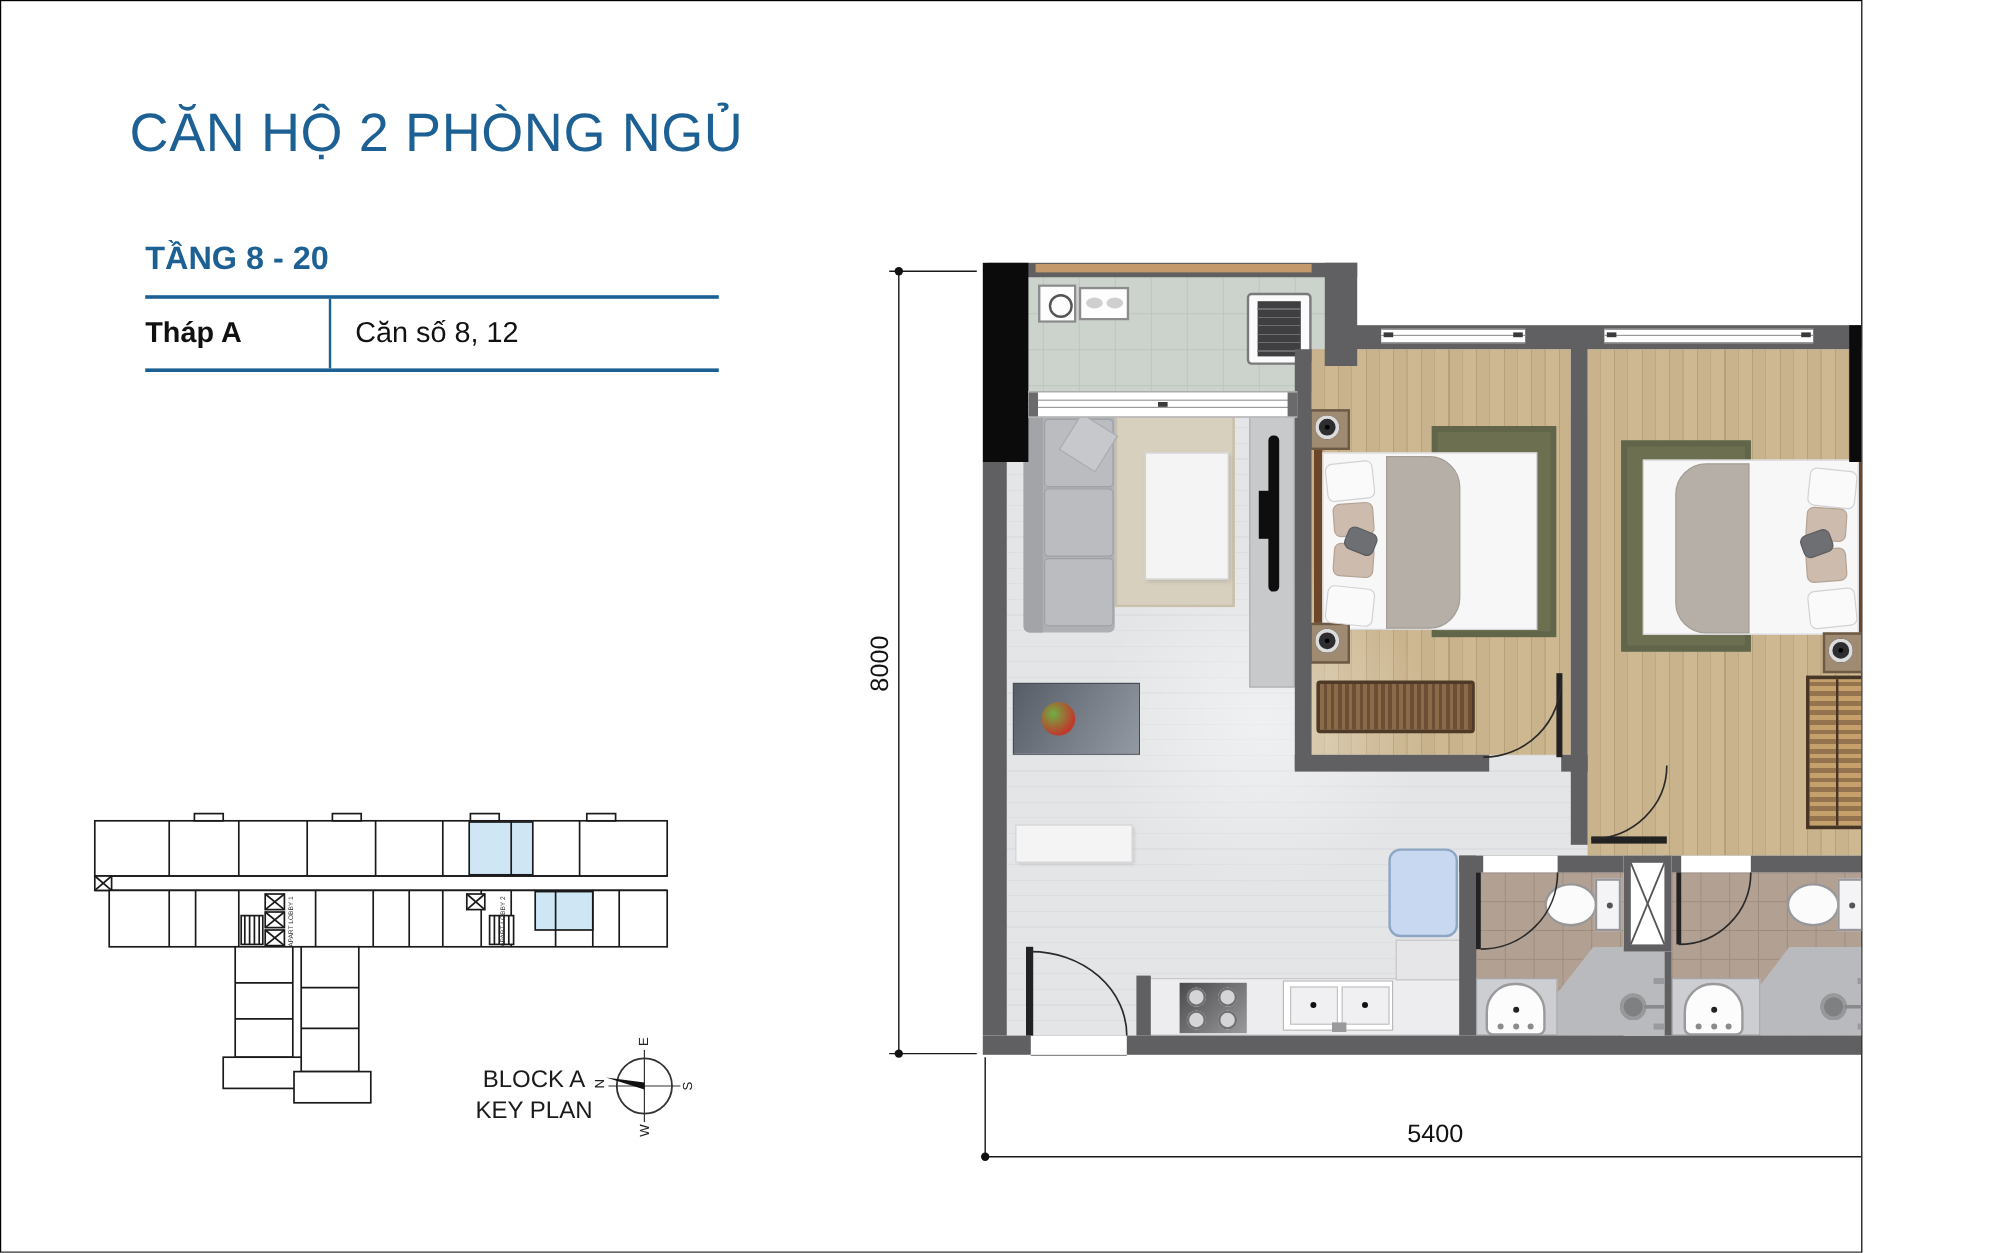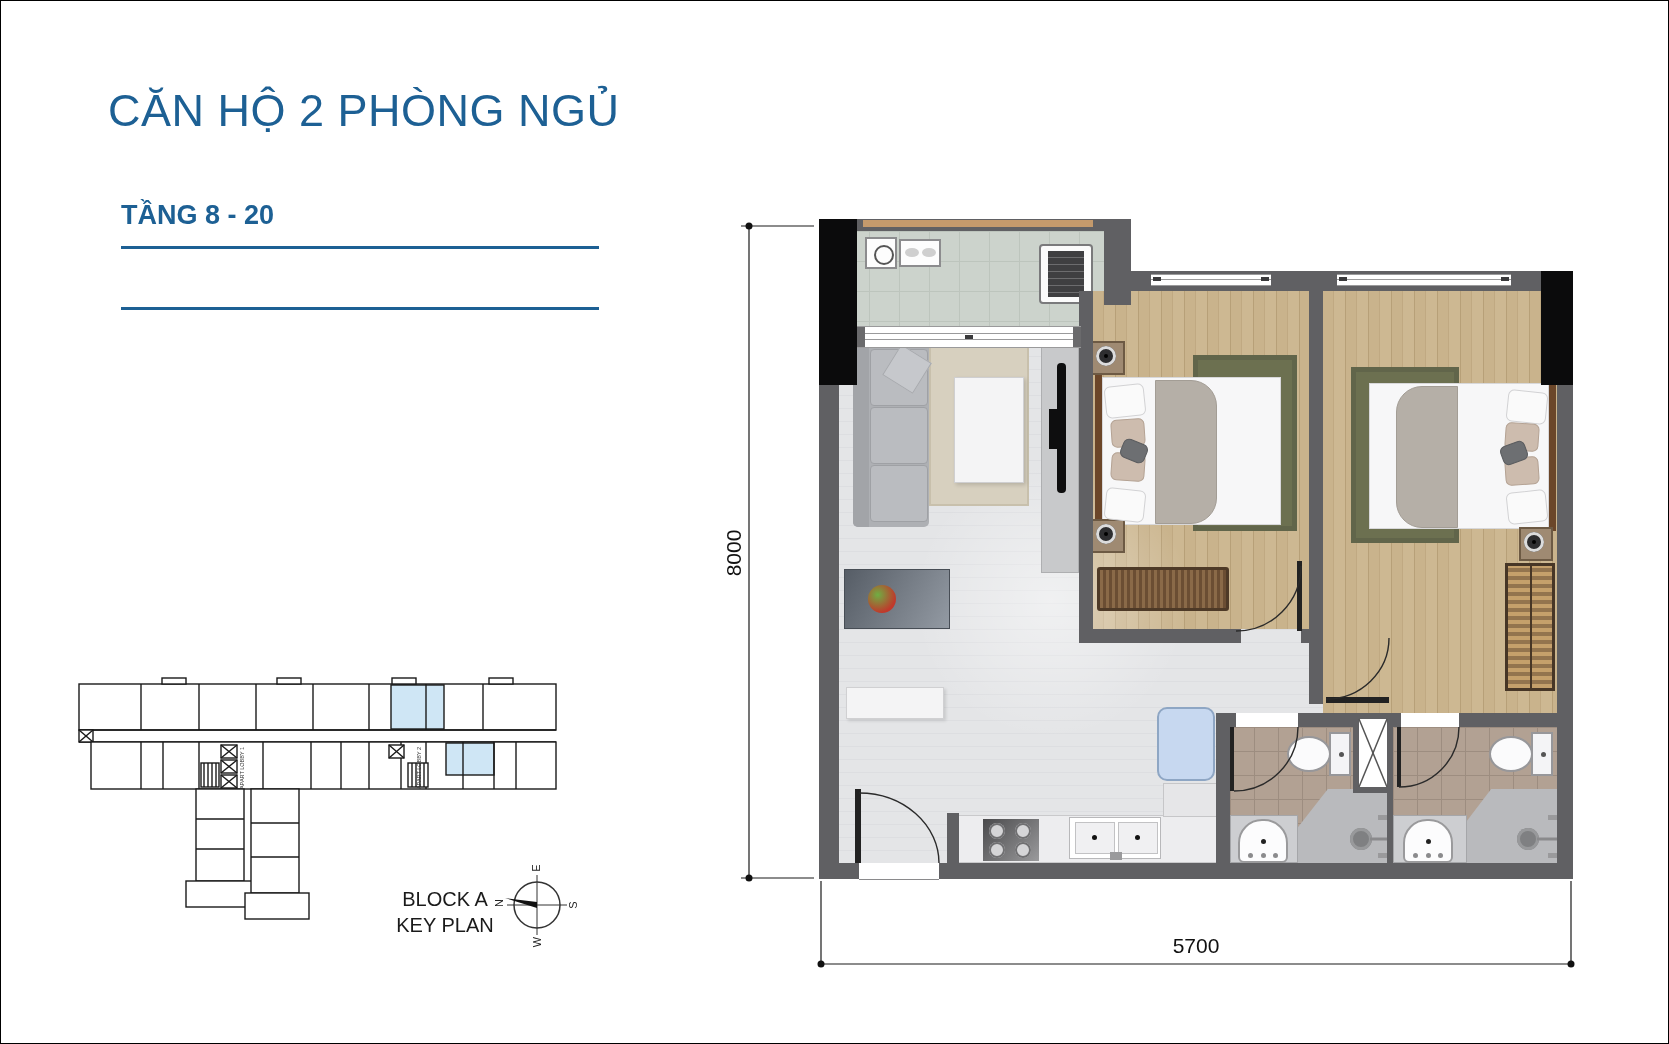--- a/index.html
+++ b/index.html
@@ -1,16 +1,16 @@
 <!DOCTYPE html>
 <html><head>
 <meta charset="utf-8">
 <style>
   html,body{margin:0;padding:0;background:#fff;font-family:"Liberation Sans",sans-serif;}
-  #page{position:relative;width:1669px;height:1044px;background:#fff;border:1px solid #000;box-sizing:border-box;overflow:hidden;}
+  #page{position:relative;width:1552px;height:1044px;background:#fff;border:1px solid #000;box-sizing:border-box;overflow:hidden;}
   .abs{position:absolute;}
   .wall{position:absolute;background:#606063;z-index:20;}
   .blackcol{position:absolute;background:#0b0b0c;z-index:21;}
   .floor{position:absolute;z-index:10;}
   .furn{position:absolute;z-index:15;}
   .leaf{position:absolute;background:#222;z-index:26;}
   .overlay{position:absolute;left:0;top:0;z-index:50;pointer-events:none;}
   .txt{position:absolute;color:#111;z-index:60;}
   #title{color:#1d6094;font-size:45px;font-weight:400;letter-spacing:.5px;white-space:nowrap;}
   #subtitle{color:#1d6094;font-size:27px;font-weight:700;}
@@ -46,20 +46,22 @@
   .shead{position:absolute;width:22px;height:22px;border-radius:50%;background:#7f8082;box-shadow:inset 0 0 0 3px #98999b;z-index:16;}
 </style>
 </head>
 <body>
 
 <div id="page">
 
   <div id="title" class="txt" style="left:107px;top:84px;">CĂN HỘ 2 PHÒNG NGỦ</div>
   <div id="subtitle" class="txt" style="left:120px;top:199px;">TẦNG 8 - 20</div>
   <div id="info-table" style="left:120px;top:245px;width:478px;height:58px;">
+    <div class="cell c1">Tháp A</div>
+    <div class="cell c2">Căn số 8, 12</div>
   </div>
 
   <div class="floor tile-living" style="left:838px;top:343px;width:484px;height:519px;"></div>
   <div class="floor" style="left:900px;top:450px;width:300px;height:300px;z-index:11;background:radial-gradient(ellipse at center,rgba(255,255,255,.45),transparent 65%);"></div>
   <div class="floor tile-balcony" style="left:838px;top:230px;width:267px;height:95px;"></div>
   <div class="floor wood" style="left:1092px;top:290px;width:216px;height:338px;"></div>
   <div class="floor wood" style="left:1322px;top:290px;width:236px;height:422px;"></div>
   <div class="floor bathtile" style="left:1229px;top:726px;width:123px;height:136px;"></div>
   <div class="floor bathtile" style="left:1392px;top:726px;width:164px;height:136px;"></div>
   <div class="floor" style="left:1295px;top:788px;width:91px;height:74px;background:#b9babd;clip-path:polygon(35% 0,100% 0,100% 100%,0 100%,0 55%);z-index:12;"></div>
@@ -281,21 +283,21 @@
     </g>
     <g fill="#9a9a9c">
       <rect x="1377" y="814" width="9" height="5"></rect>
         <rect x="1377" y="852" width="9" height="5"></rect>
       <rect x="1547" y="814" width="9" height="5"></rect>
         <rect x="1547" y="852" width="9" height="5"></rect>
     </g>
   </svg>
 
   <div class="txt" style="left:693px;top:540px;width:80px;text-align:center;font-size:21px;transform:rotate(-90deg);">8000</div>
-  <div class="txt" style="left:1145px;top:933px;width:100px;text-align:center;font-size:21px;">5700</div>
+  <div class="txt" style="left:1145px;top:933px;width:100px;text-align:center;font-size:21px;">5400</div>
 
   <svg class="abs" style="left:58px;top:636px;z-index:40;" width="540" height="320" viewBox="0 0 540 320">
     <g stroke="#1a1a1a" stroke-width="1.4" fill="#fff">
 
       <rect x="20" y="47" width="477" height="46"></rect>
       <rect x="103" y="41" width="24" height="6"></rect>
         <rect x="218" y="41" width="24" height="6"></rect>
       <rect x="333" y="41" width="24" height="6"></rect>
         <rect x="430" y="41" width="24" height="6"></rect>
 

